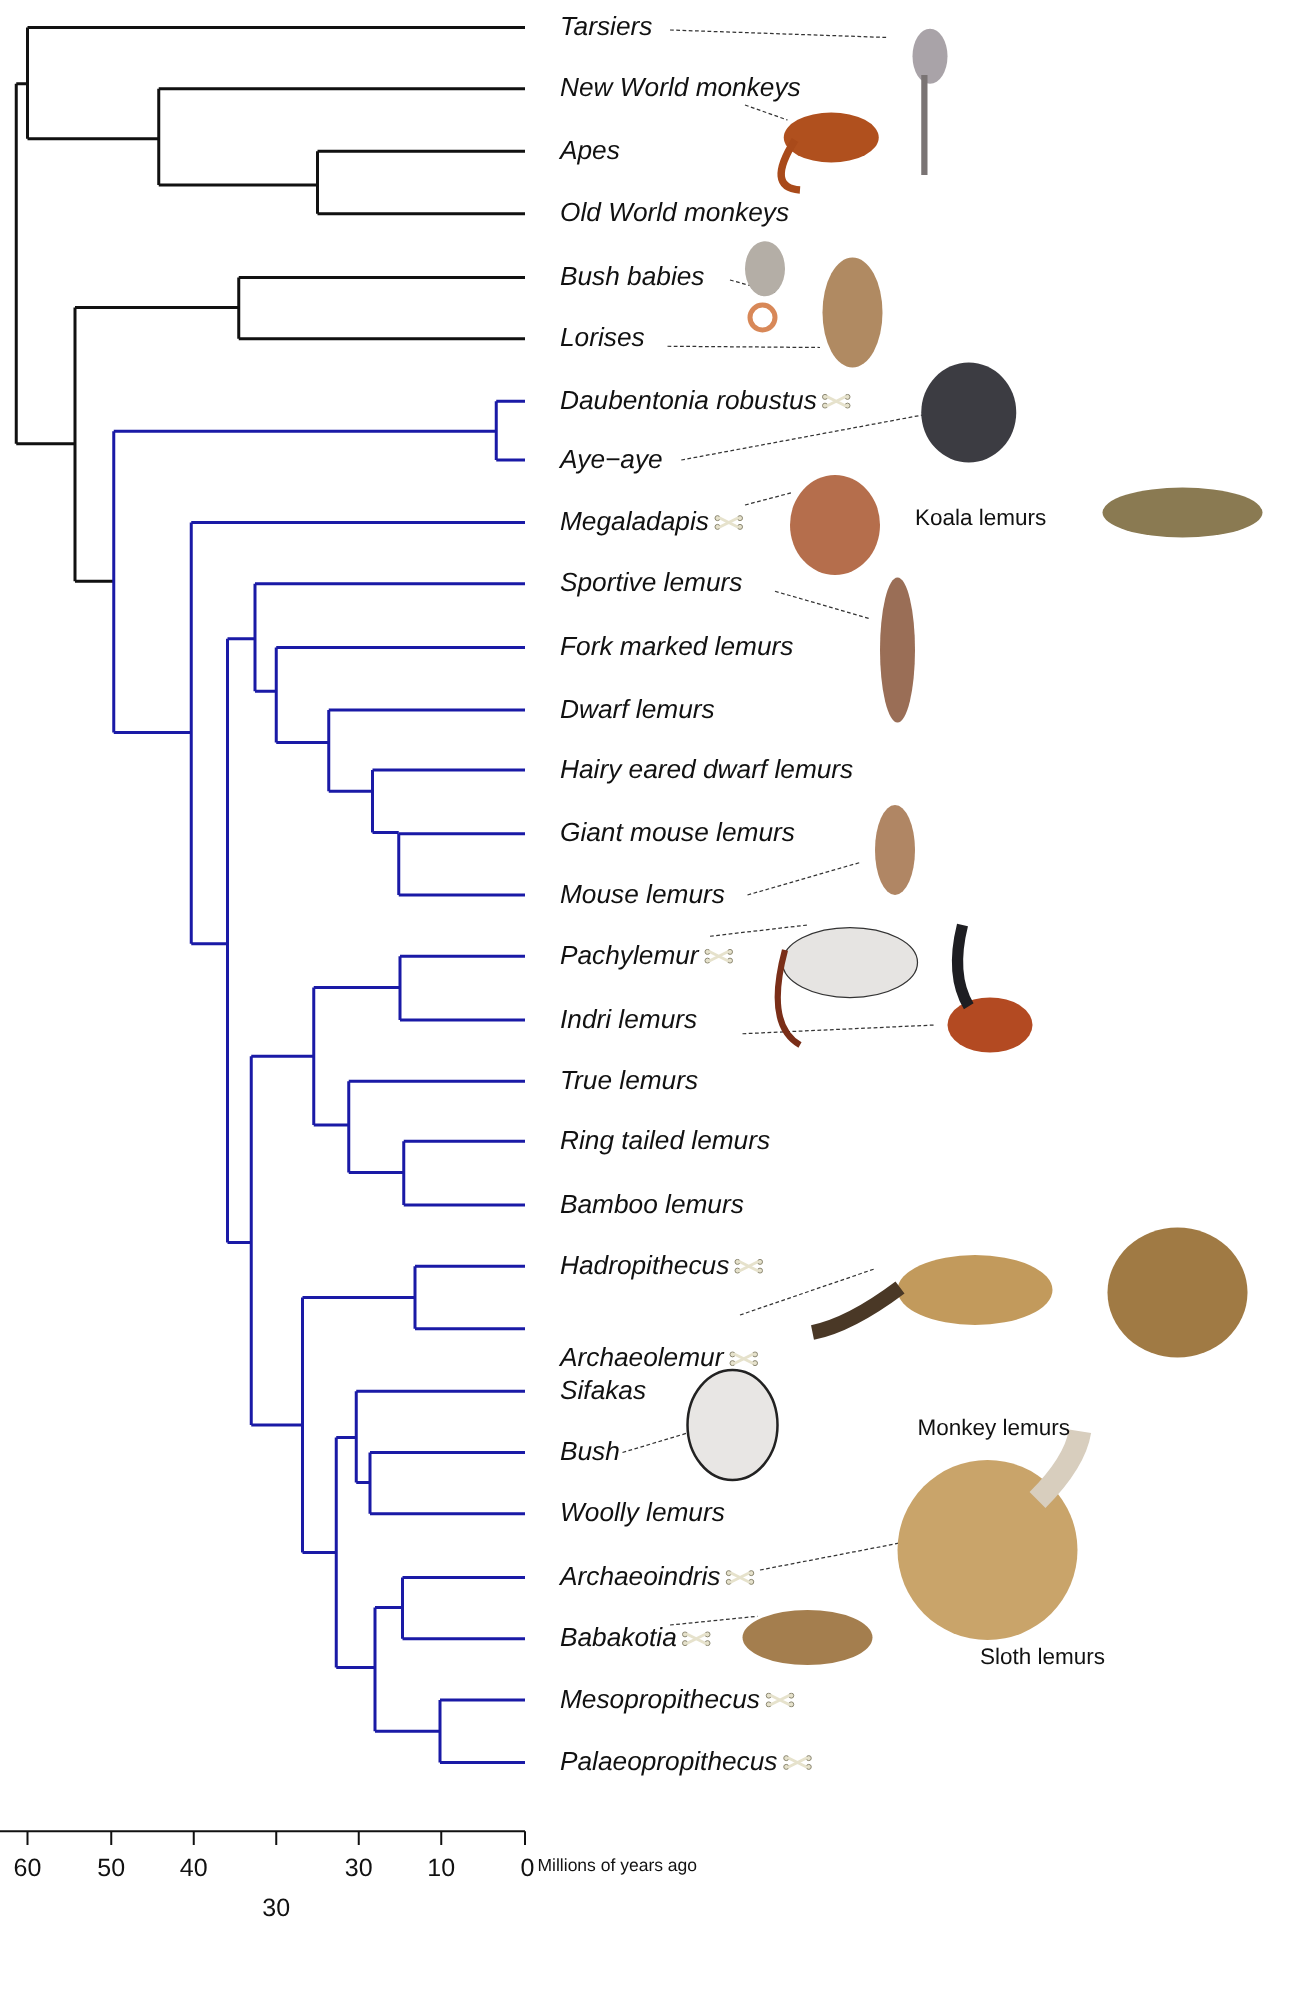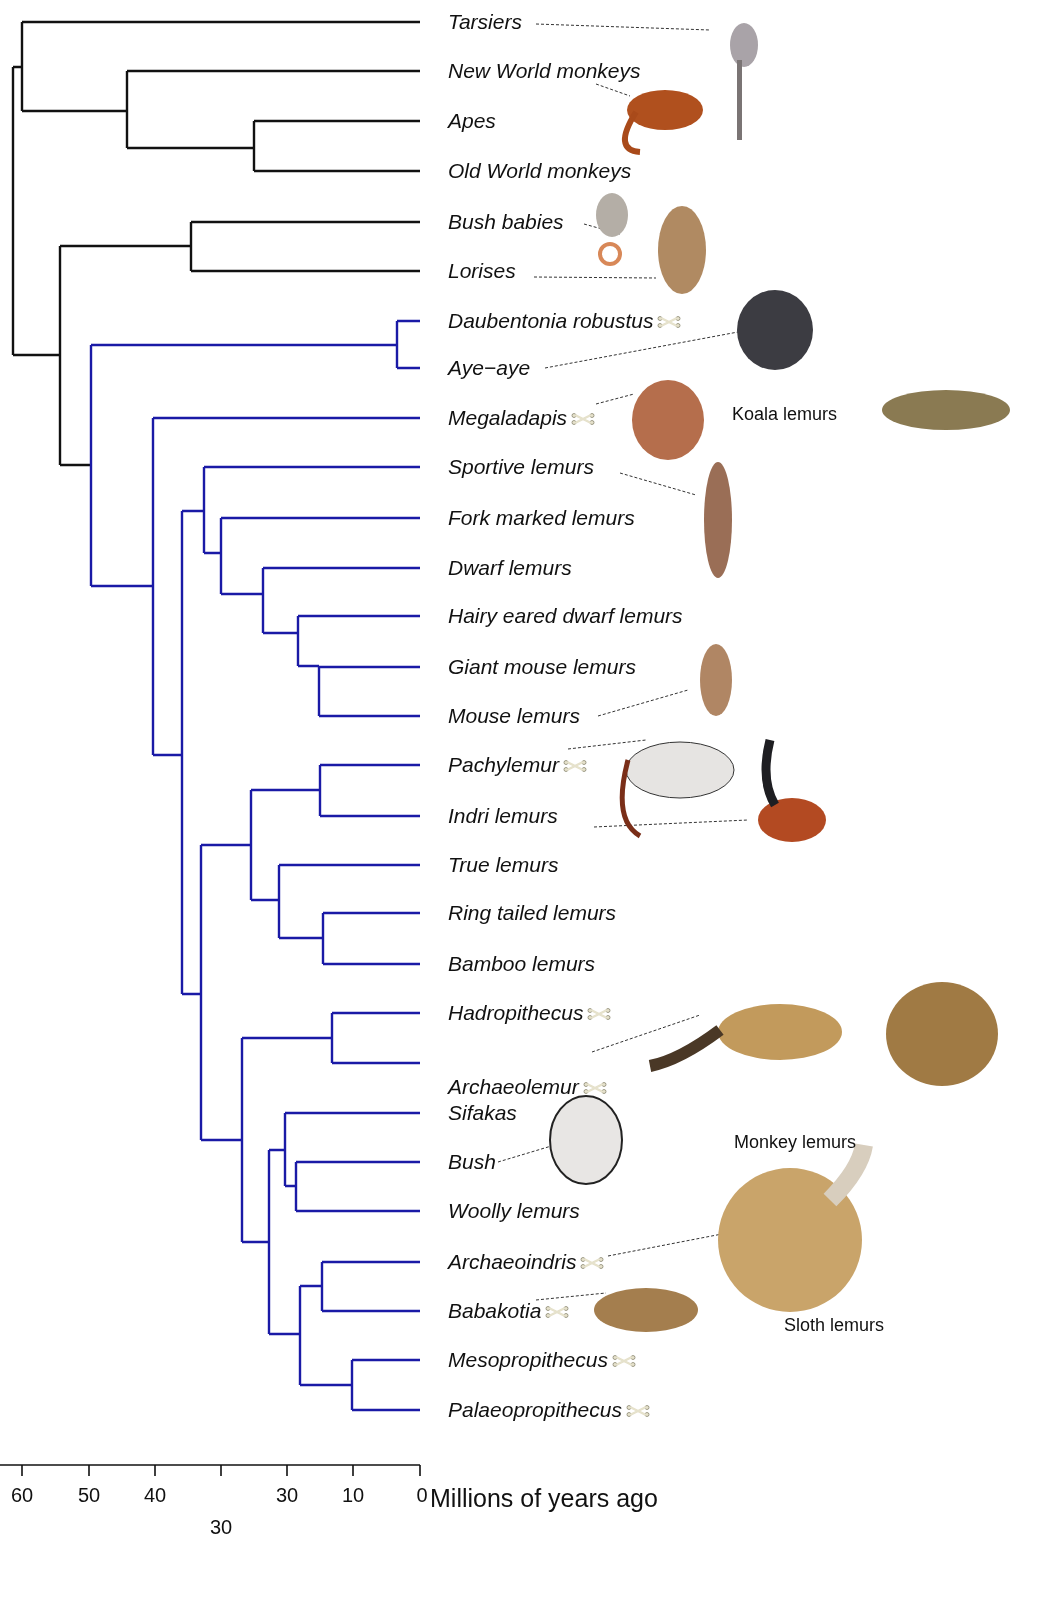--- a/index.html
+++ b/index.html
@@ -2,21 +2,21 @@
 <html><head>
 <meta charset="utf-8">
 <style>
   html,body{margin:0;padding:0;background:#fff;}
   body{width:1048px;height:1600px;position:relative;overflow:hidden;font-family:"Liberation Sans",sans-serif;}
   #tree{position:absolute;left:0;top:0;}
   .tip{position:absolute;left:448px;font-style:italic;font-size:21px;color:#111;line-height:24px;white-space:nowrap;transform:translateY(-12px);}
   .bone{display:inline-block;width:24px;height:12px;margin-left:4px;vertical-align:middle;}
   .group{position:absolute;font-size:18px;color:#111;white-space:nowrap;}
   .tick{position:absolute;font-size:20px;color:#111;transform:translateX(-50%);}
-  .axis-title{position:absolute;left:430px;top:1484px;font-size:25px;color:#111;}
+  .axis-title{position:absolute;left:430px;top:1484px;font-size:14px;color:#111;}
 </style>
 </head>
 <body>
 
 <svg id="tree" width="1048" height="1600">
   <g fill="none" stroke="#111" stroke-width="2.4">
 
     <path d="M13 67 V355 M13 67 H22 M13 355 H60"></path>
 
     <path d="M22 22 V111 M22 22 H420 M22 111 H127"></path>

